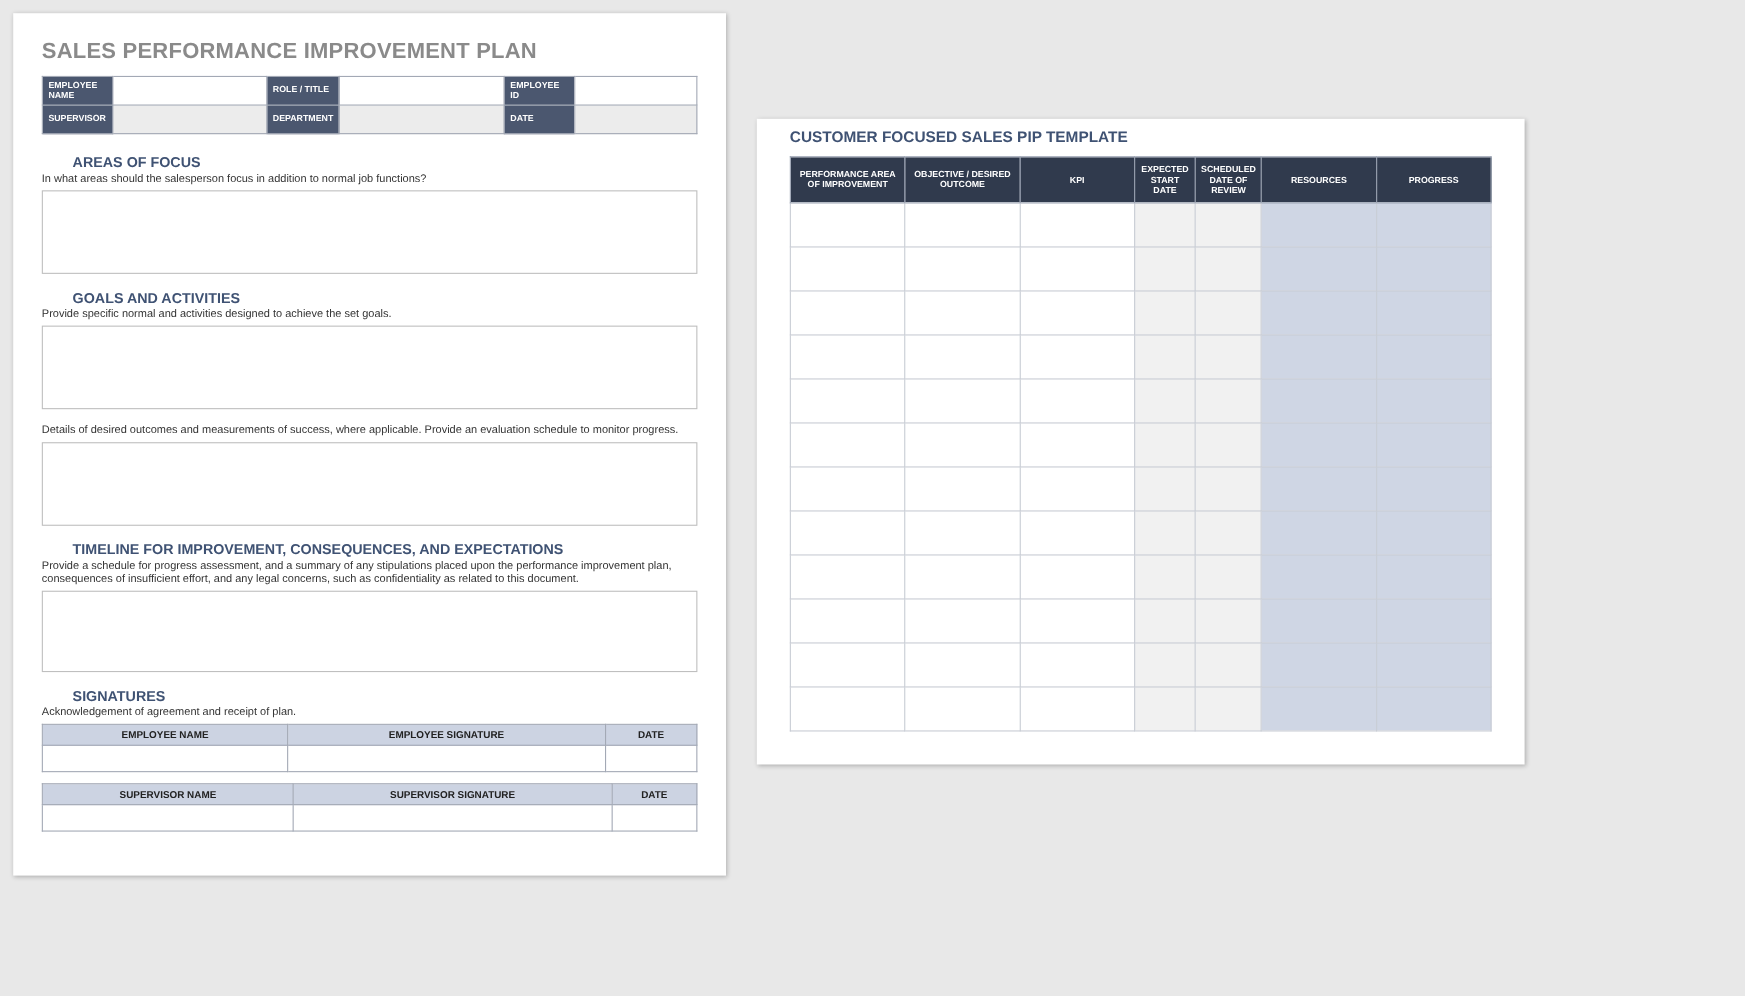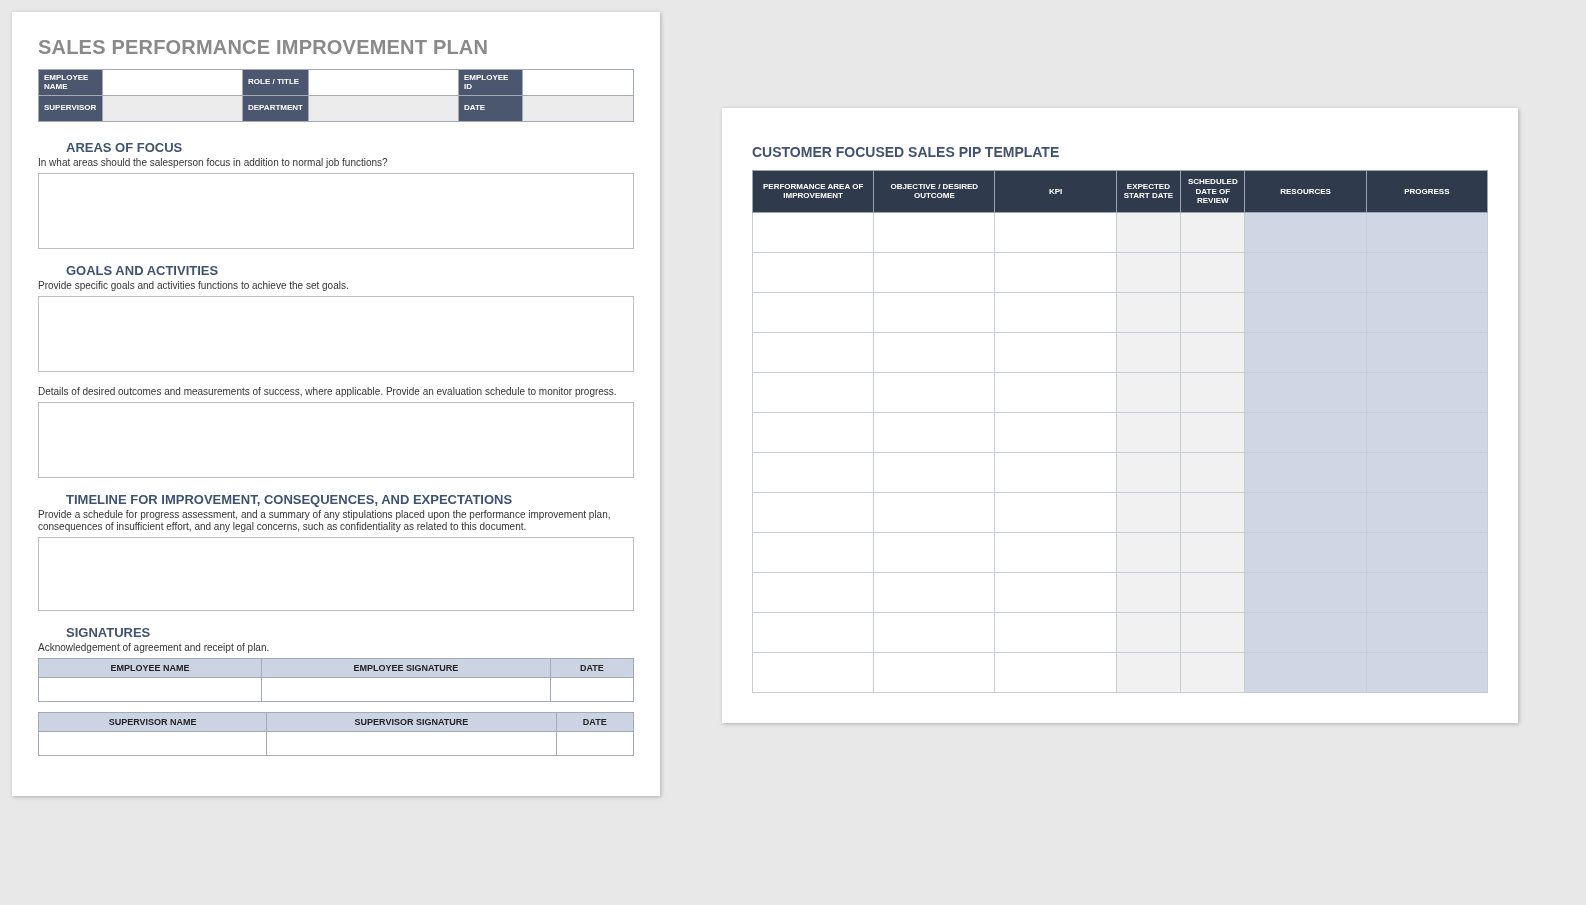--- a/index.html
+++ b/index.html
@@ -10,21 +10,21 @@
     display: flex;
     gap: 28px;
     align-items: flex-start;
   }
   .doc {
     background: #fff;
     box-shadow: 1px 1px 4px rgba(0,0,0,0.25);
     padding: 24px 26px 30px 26px;
   }
   .doc-left { width: 648px; }
-  .doc-right { width: 796px; margin-top: 96px; padding: 36px 30px 30px 30px; margin-left: 34px;}
+  .doc-right { width: 698px; margin-top: 96px; padding: 8px 30px 30px 30px;}
   .title {
     font-size: 20px;
     font-weight: bold;
     color: #8a8a8a;
     letter-spacing: 0.2px;
     margin-bottom: 10px;
   }
   
   .info-table { width: 100%; border-collapse: collapse; margin-bottom: 18px;}
   .info-table td { border: 1px solid #a3a9b5; height: 26px; }
@@ -128,21 +128,21 @@
       <td class="val"></td>
     </tr>
   </tbody>
     </table>
 
   <div class="section-head">AREAS OF FOCUS</div>
   <div class="section-sub">In what areas should the salesperson focus in addition to normal job functions?</div>
   <div class="box box-tall"></div>
 
   <div class="section-head">GOALS AND ACTIVITIES</div>
-  <div class="section-sub">Provide specific goals and activities functions to achieve the set goals.</div>
+  <div class="section-sub">Provide specific normal and activities designed to achieve the set goals.</div>
   <div class="box box-tall"></div>
 
   <div class="section-sub">Details of desired outcomes and measurements of success, where applicable. Provide an evaluation schedule to monitor progress.</div>
   <div class="box box-tall"></div>
 
   <div class="section-head">TIMELINE FOR IMPROVEMENT, CONSEQUENCES, AND EXPECTATIONS</div>
   <div class="section-sub">Provide a schedule for progress assessment, and a summary of any stipulations placed upon the performance improvement plan, consequences of insufficient effort, and any legal concerns, such as confidentiality as related to this document.</div>
   <div class="box box-mid"></div>
 
   <div class="section-head">SIGNATURES</div>

